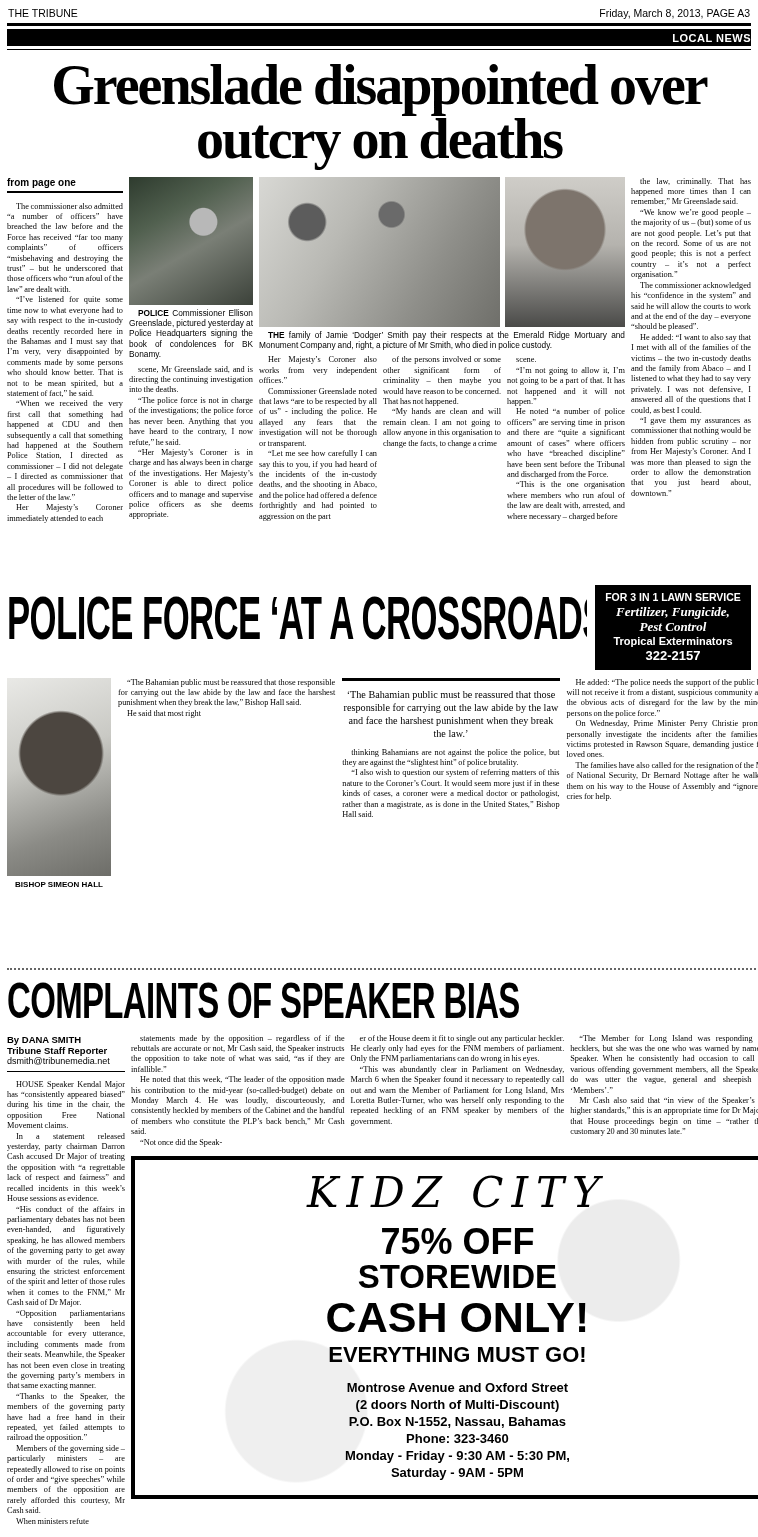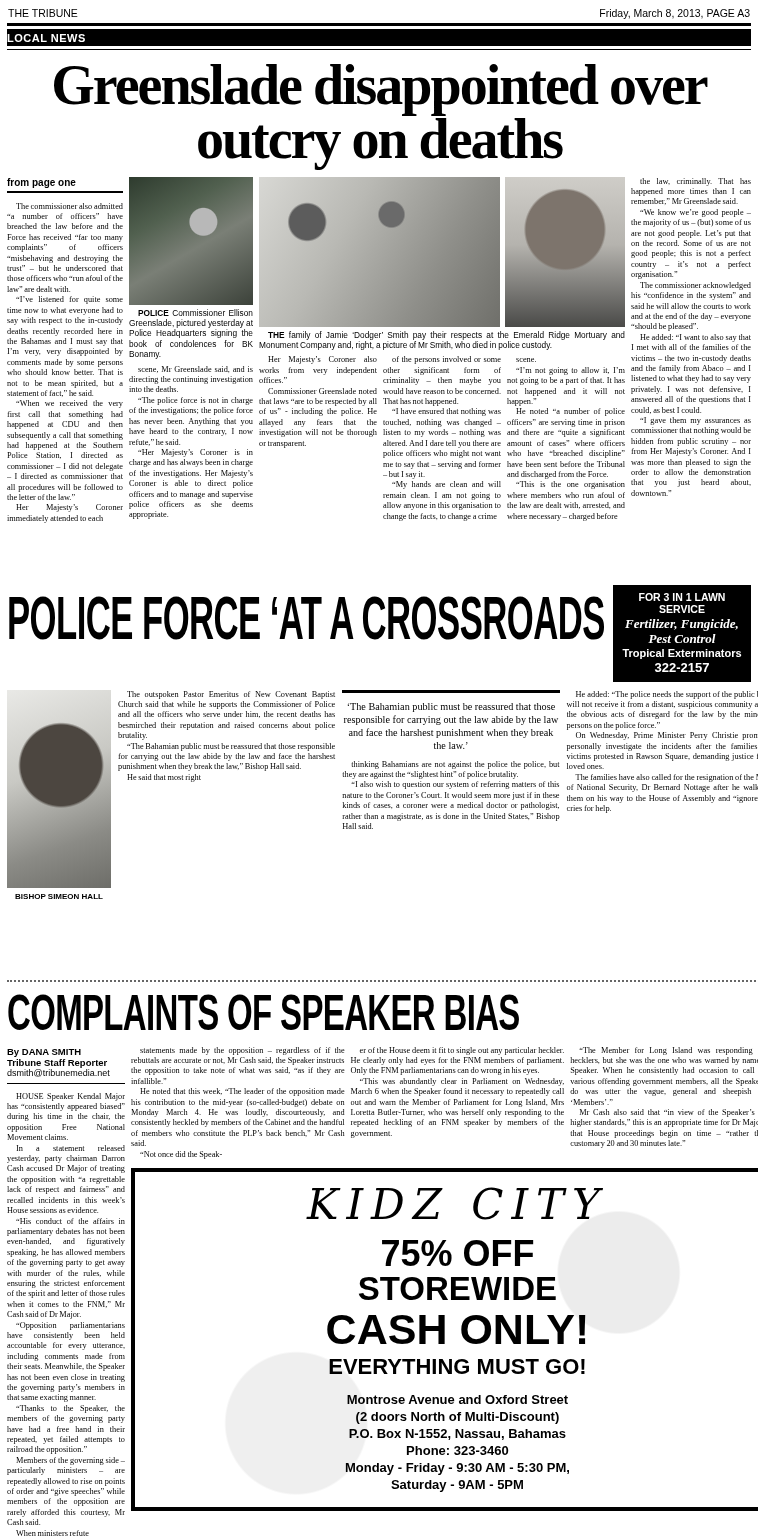--- a/index.html
+++ b/index.html
@@ -5,21 +5,21 @@
   * { margin:0; padding:0; box-sizing:border-box; }
   html,body { background:#fff; }
   body { width:758px; font-family:"Liberation Serif", serif; color:#000; }
   .page { width:758px; min-height:1537px; padding:5px 7px 0; position:relative; background:#fff; }
 
   
   .masthead { display:flex; justify-content:space-between; align-items:flex-end;
               font-family:"Liberation Sans",sans-serif; font-size:10.5px; padding:2px 1px 4px; }
   .rule-heavy { border-top:3px solid #000; }
   .rule-thin  { border-top:1px solid #000; }
-  .banner { background:#000; color:#fff; text-align:left; margin:3px 0;
+  .banner { background:#000; color:#fff; text-align:right; margin:3px 0;
             font-family:"Liberation Sans",sans-serif; font-weight:bold; font-size:11px;
             letter-spacing:.5px; padding:2.5px 0; }
 
   h1.lead-headline { font-family:"Liberation Serif",serif; font-weight:bold; text-align:center;
             font-size:56px; line-height:.97; letter-spacing:-2px; max-width:712px;
             margin:8px auto 10px; }
 
   
   .bodytext p { font-size:8.3px; line-height:10.4px; text-align:justify; text-indent:9px;
                 word-spacing:-0.4px; }
@@ -46,21 +46,21 @@
                   linear-gradient(180deg,#cfcdc8 0%, #b5b3ae 45%, #4a4a48 100%); }
   .three-cols { display:flex; gap:6px;justify-content:space-between; }
   .three-cols > div { flex:1; }
 
   
   .crossroads-row { display:flex; gap:8px; align-items:flex-start; margin:4px 0 8px; }
   .headline-box { flex:1; overflow:hidden; height:68px; }
   .condensed { display:inline-block; white-space:nowrap; transform-origin:0 50%;
                font-family:"Liberation Sans",sans-serif; font-weight:bold; }
   .crossroads-text { font-size:62px; transform:scaleX(.56); letter-spacing:-1px; line-height:66px; }
-  .lawn-ad { width:138px; background:#000; color:#fff; text-align:center; padding:6px 3px 7px; }
+  .lawn-ad { width:156px; background:#000; color:#fff; text-align:center; padding:6px 3px 7px; }
   .lawn-ad .l1 { font-family:"Liberation Sans",sans-serif; font-weight:bold; font-size:10.5px; }
   .lawn-ad .l2 { font-style:italic; font-weight:bold; font-size:13px; line-height:13px; margin-top:2px; }
   .lawn-ad .l3 { font-family:"Liberation Sans",sans-serif; font-weight:bold; font-size:11px; margin-top:2px; }
   .lawn-ad .l4 { font-family:"Liberation Sans",sans-serif; font-weight:bold; font-size:13px; margin-top:1px; }
 
   
   .lower { display:flex; gap:8px; }
   .left-col { flex:1; }
 
   
@@ -140,24 +140,24 @@
     <div class="cmid">
       <div class="photo-row">
         <div class="photo ph-family"></div>
         <div class="photo ph-mugshot"></div>
       </div>
       <p class="caption"><b>THE</b><span> family of Jamie ‘Dodger’ Smith pay their respects at the Emerald Ridge Mortuary and Monument Company and, right, a picture of Mr Smith, who died in police custody.</span></p>
       <div class="three-cols">
         <div>
             <p>Her Majesty’s Coroner also works from very independent offices.”</p>
             <p>Commissioner Greenslade noted that laws “are to be respected by all of us” - including the police. He allayed any fears that the investigation will not be thorough or transparent.</p>
+            <p>“Let me see how carefully I can say this to you, if you had heard of the incidents of the in-custody deaths, and the shooting in Abaco, and the police had offered a defence forthrightly and had pointed to aggression on the part</p>
           </div>
         <div>
             <p>of the persons involved or some other significant form of criminality – then maybe you would have reason to be concerned. That has not happened.</p>
-            <p>“I have ensured that nothing was touched, nothing was changed – listen to my words – nothing was altered. And I dare tell you there are police officers who might not want me to say that – serving and former – but I say it.</p>
             <p>“My hands are clean and will remain clean. I am not going to allow anyone in this organisation to change the facts, to change a crime</p>
           </div>
         <div>
             <p>scene.</p>
             <p>“I’m not going to allow it, I’m not going to be a part of that. It has not happened and it will not happen.”</p>
             <p>He noted “a number of police officers” are serving time in prison and there are “quite a significant amount of cases” where officers who have “breached discipline” have been sent before the Tribunal and discharged from the Force.</p>
             <p>“This is the one organisation where members who run afoul of the law are dealt with, arrested, and where necessary – charged before</p>
           </div>
       </div>
     </div>
@@ -187,21 +187,20 @@
 
   <div class="lower">
     <div class="left-col">
 
       <section class="bishop-article bodytext">
         <div class="bishop-photo-col">
           <div class="photo ph-bishop"></div>
           <div class="bishop-caption">BISHOP SIMEON HALL</div>
         </div>
         <div class="col">
-            <p>The outspoken Pastor Emeritus of New Covenant Baptist Church said that while he supports the Commissioner of Police and all the officers who serve under him, the recent deaths has besmirched their reputation and raised concerns about police brutality.</p>
             <p>“The Bahamian public must be reassured that those responsible for carrying out the law abide by the law and face the harshest punishment when they break the law,” Bishop Hall said.</p>
             <p>He said that most right</p>
           </div>
         <div class="col">
           <div class="pull-quote">‘The Bahamian public must be reassured that those responsible for carrying out the law abide by the law and face the harshest punishment when they break the law.’</div>
           <div>
               <p>thinking Bahamians are not against the police the police, but they are against the “slightest hint” of police brutality.</p>
               <p>“I also wish to question our system of referring matters of this nature to the Coroner’s Court. It would seem more just if in these kinds of cases, a coroner were a medical doctor or pathologist, rather than a magistrate, as is done in the United States,” Bishop Hall said.</p>
             </div>
         </div>

